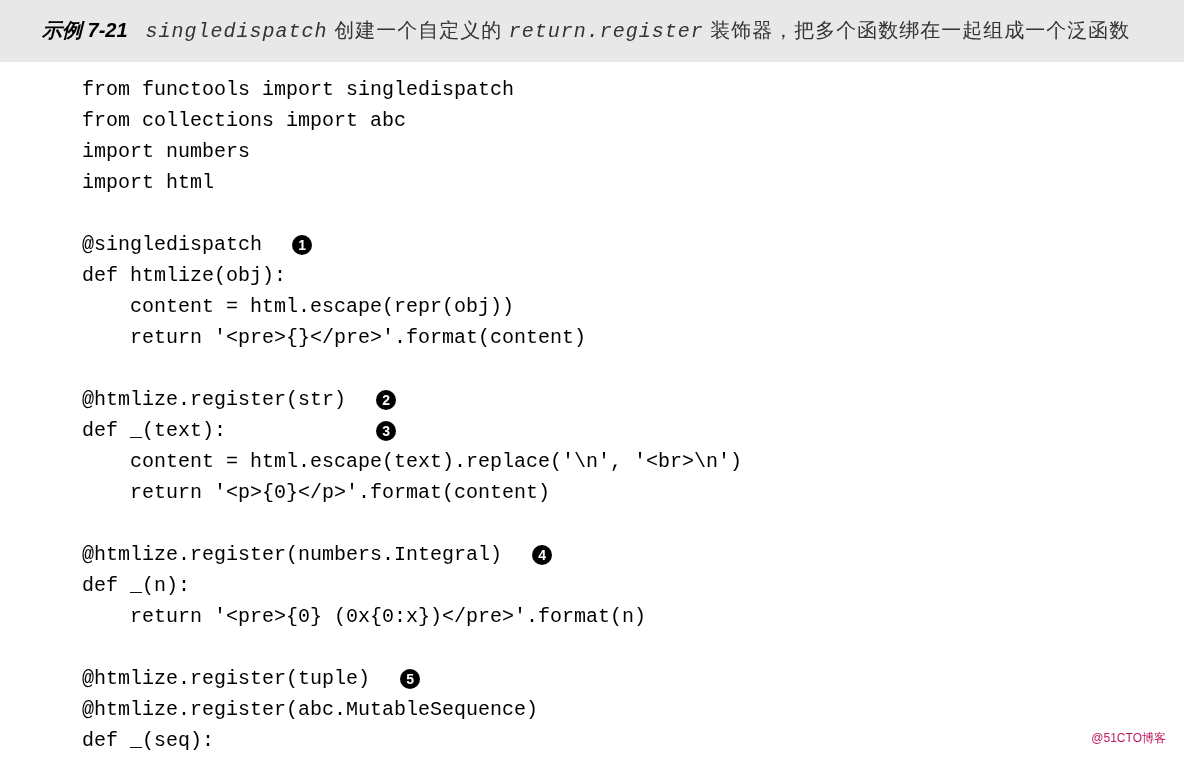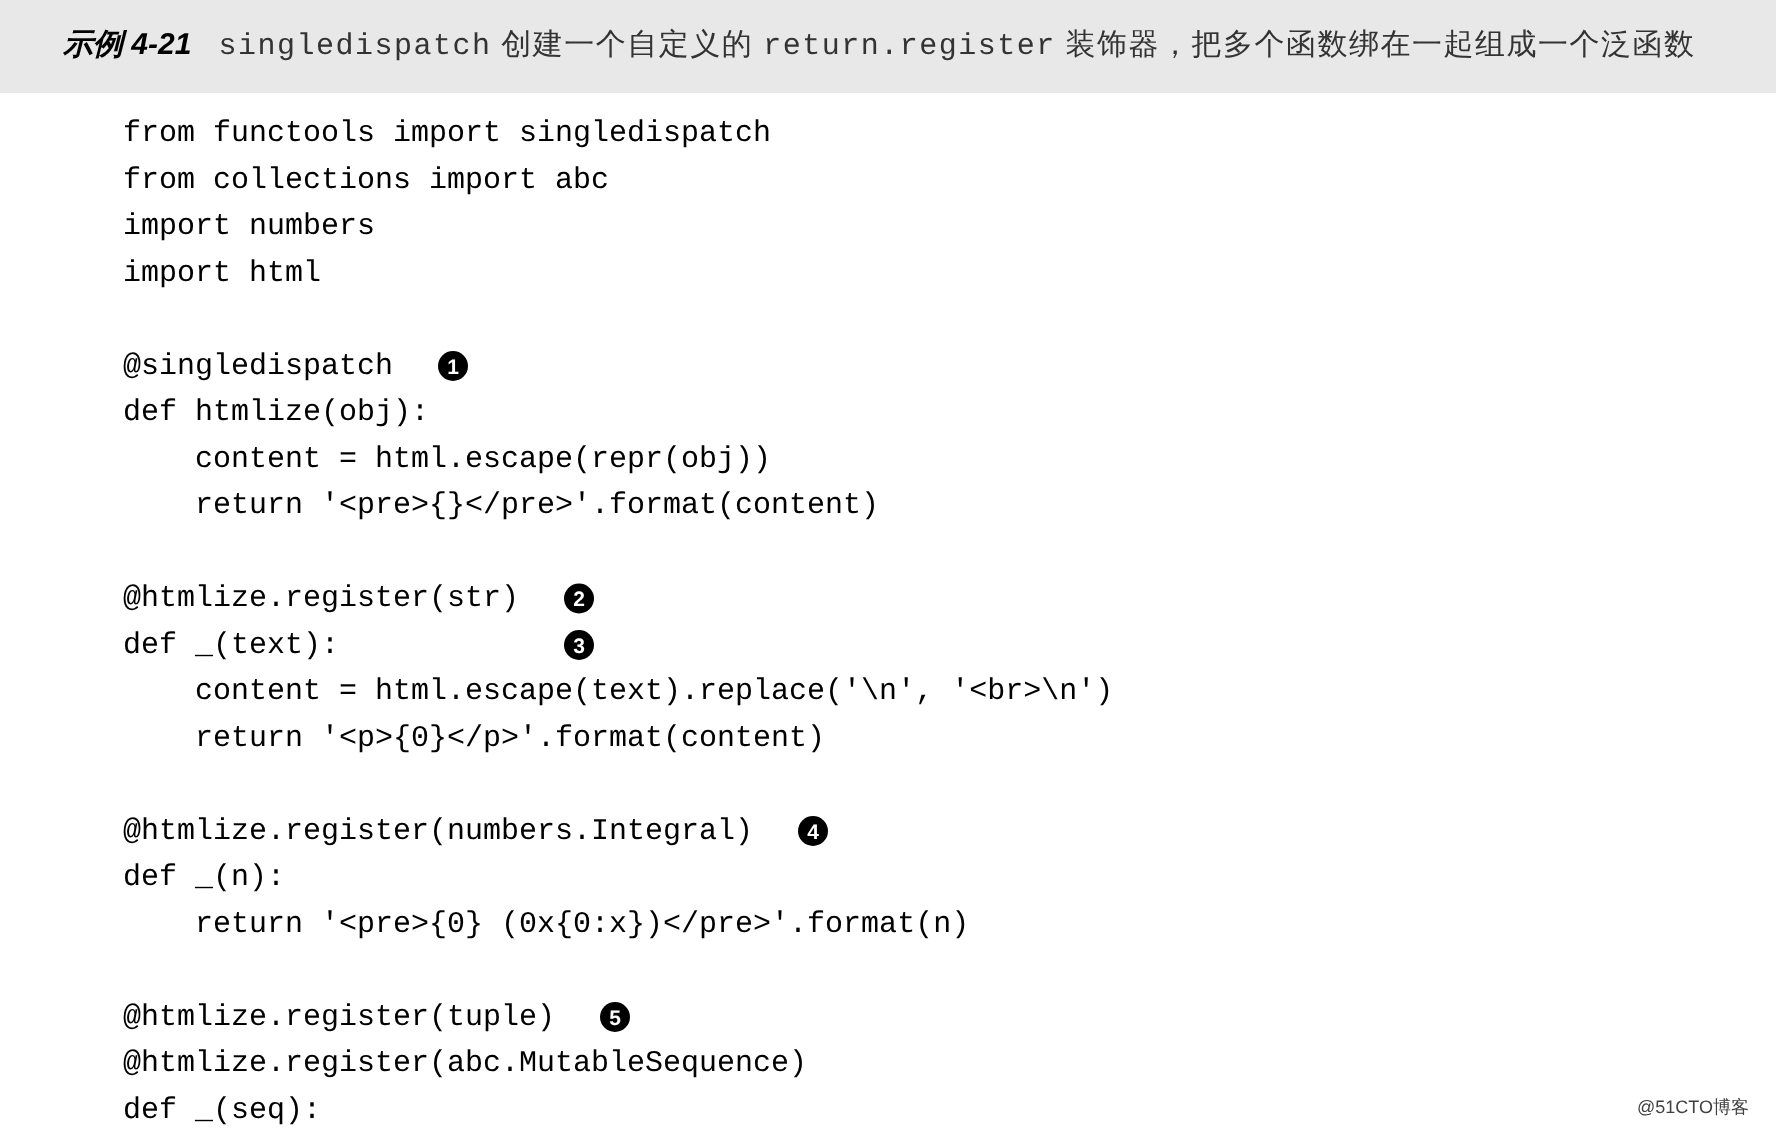--- a/index.html
+++ b/index.html
@@ -58,32 +58,33 @@
       font-size: 14px;
       font-family: Arial, sans-serif;
       font-weight: bold;
       vertical-align: middle;
       margin-left: 6px;
     }
     .watermark {
       position: absolute;
       bottom: 12px;
       right: 18px;
-      color: #404040;
+      color: #be185d;
       font-size: 12px;
     }
     .mono-inline {
       font-family: "Consolas", "Monaco", "Courier New", monospace;
+      font-style: italic;
     }
   </style>
 </head>
 <body>
 
 <div class="example-header">
-  <span class="example-label">示例 4-21</span>
+  <span class="example-label">示例 7-21</span>
   <span class="example-title">
     <span class="mono-inline">singledispatch</span><span> 创建一个自定义的 </span><span class="mono-inline">return.register</span><span> 装饰器，把多个函数绑在一起组成一个泛函数</span>
   </span>
 </div>
 
 <div class="code-block" id="code-container"><span class="code-line"><span>from functools import singledispatch</span></span><span class="code-line"><span>from collections import abc</span></span><span class="code-line"><span>import numbers</span></span><span class="code-line"><span>import html</span></span><span class="code-line"><span>&nbsp;</span></span><span class="code-line"><span>@singledispatch  </span><span class="callout">1</span></span><span class="code-line"><span>def htmlize(obj):</span></span><span class="code-line"><span>    content = html.escape(repr(obj))</span></span><span class="code-line"><span>    return '&lt;pre&gt;{}&lt;/pre&gt;'.format(content)</span></span><span class="code-line"><span>&nbsp;</span></span><span class="code-line"><span>@htmlize.register(str)  </span><span class="callout">2</span></span><span class="code-line"><span>def _(text):            </span><span class="callout">3</span></span><span class="code-line"><span>    content = html.escape(text).replace('\n', '&lt;br&gt;\n')</span></span><span class="code-line"><span>    return '&lt;p&gt;{0}&lt;/p&gt;'.format(content)</span></span><span class="code-line"><span>&nbsp;</span></span><span class="code-line"><span>@htmlize.register(numbers.Integral)  </span><span class="callout">4</span></span><span class="code-line"><span>def _(n):</span></span><span class="code-line"><span>    return '&lt;pre&gt;{0} (0x{0:x})&lt;/pre&gt;'.format(n)</span></span><span class="code-line"><span>&nbsp;</span></span><span class="code-line"><span>@htmlize.register(tuple)  </span><span class="callout">5</span></span><span class="code-line"><span>@htmlize.register(abc.MutableSequence)</span></span><span class="code-line"><span>def _(seq):</span></span></div>
 
 <div class="watermark">@51CTO博客</div>
 
 </body></html>

